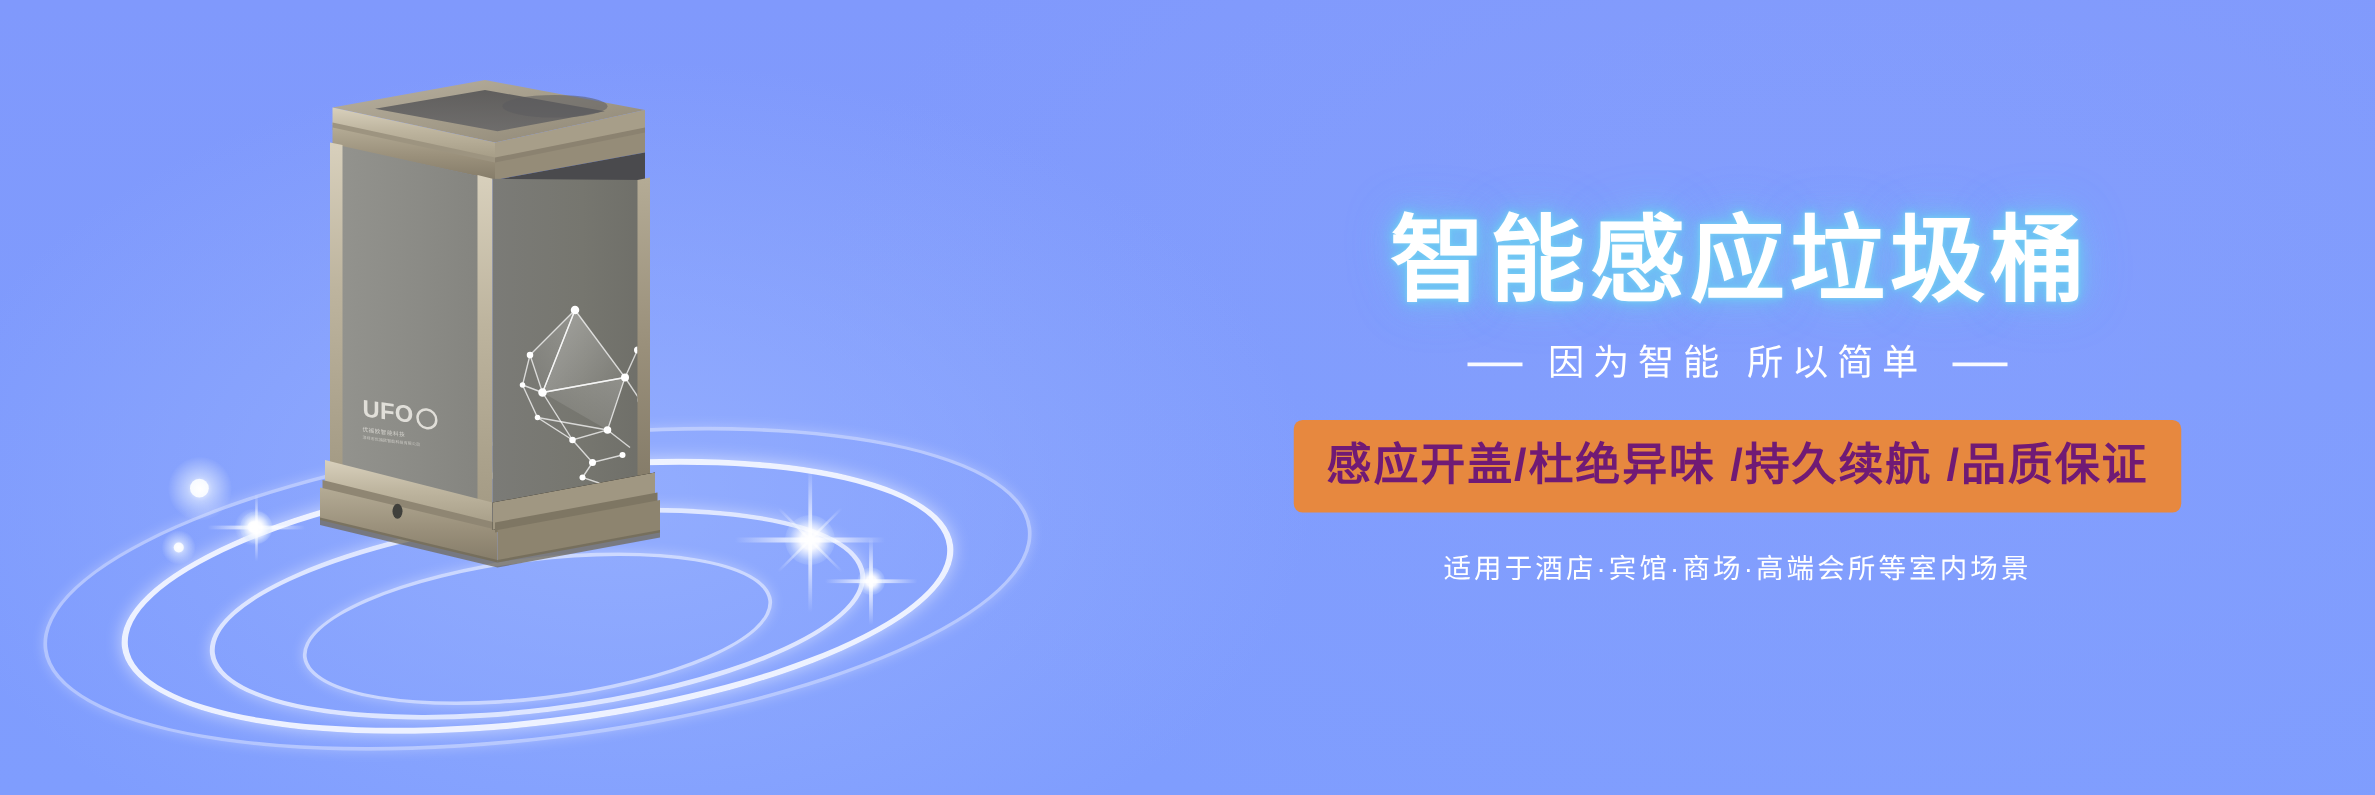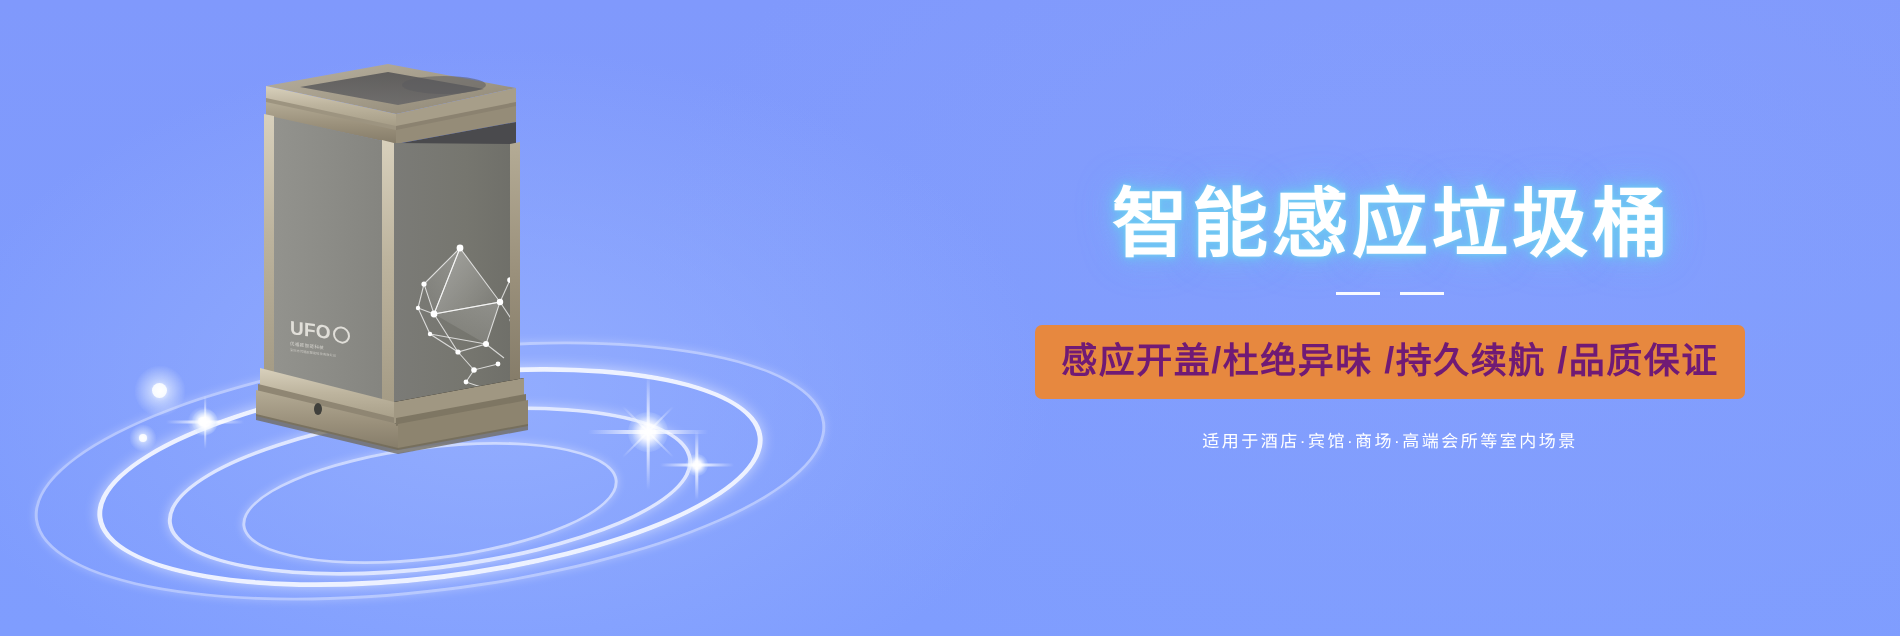--- a/index.html
+++ b/index.html
@@ -258,21 +258,21 @@
     font-weight: 700;
     letter-spacing: 1.5px;
     line-height: 1;
     padding: 18px 26px 20px 26px;
     border-radius: 7px;
     margin: 0 0 34px 0;
     white-space: nowrap;
   }
 
   .tagline {
-    font-size: 17px;
+    font-size: 22px;
     font-weight: 400;
     color: #ffffff;
     letter-spacing: 2.5px;
     line-height: 1;
     margin: 0;
     white-space: nowrap;
     text-align: center;
   }
 </style>
 </head>
@@ -445,20 +445,21 @@
     </div>
 
   </div>
 
   <div class="copy">
 
     <h1 class="headline">智能感应垃圾桶</h1>
 
     <div class="subline">
       <span class="dash"></span>
+      <span class="sub-text">因为智能  所以简单</span>
       <span class="dash"></span>
     </div>
 
     <div class="badge">感应开盖/杜绝异味 /持久续航 /品质保证</div>
 
     <p class="tagline">适用于酒店·宾馆·商场·高端会所等室内场景</p>
 
   </div>
 
 </div>

